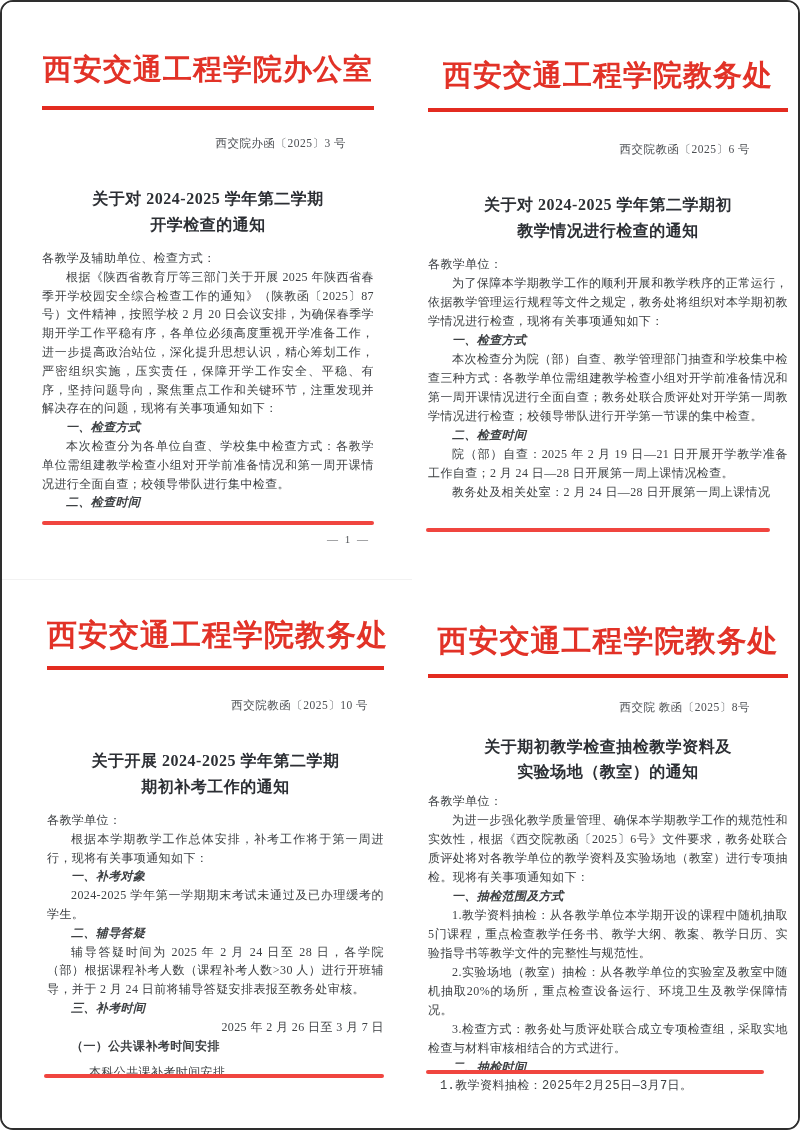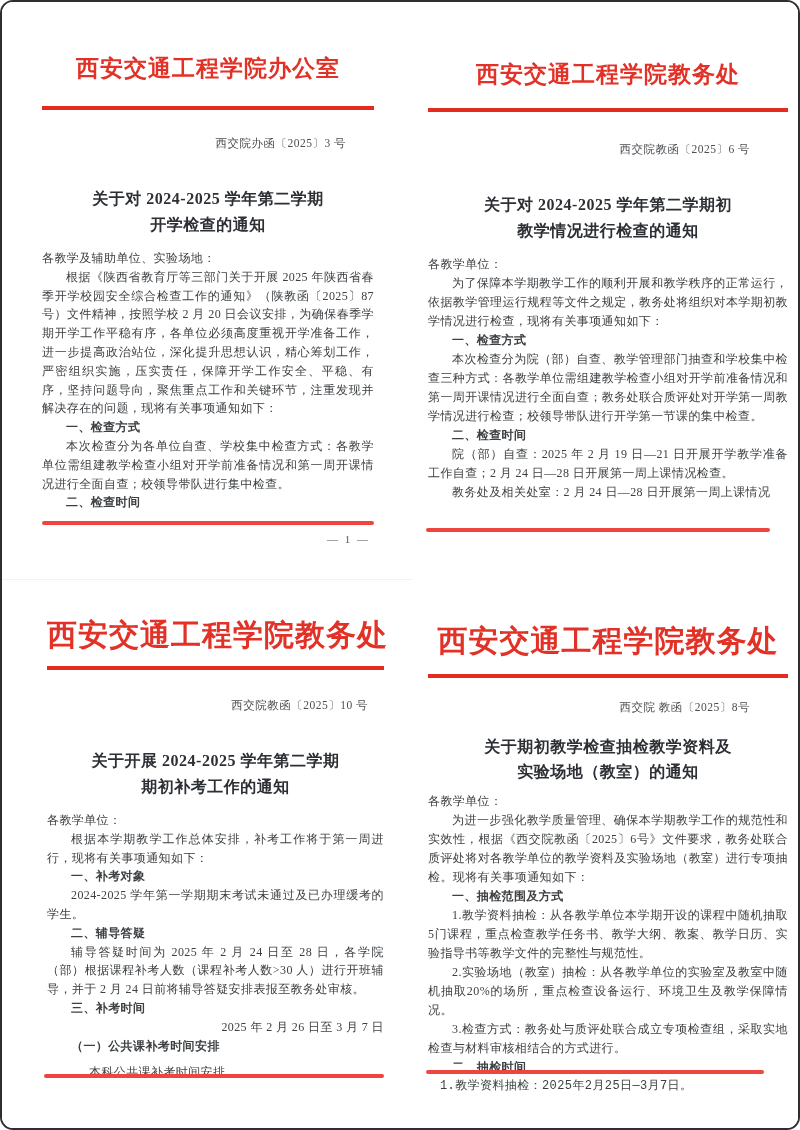--- a/index.html
+++ b/index.html
@@ -17,21 +17,21 @@
     width:100%; height:100%;
   }
   .page { position:relative; background:#fff; overflow:hidden; }
   .p1 { padding:46px 38px 0 40px; border-bottom:1px solid #f2f2f2; }
   .p2 { padding:52px 14px 0 16px; }
   .p3 { padding:34px 28px 0 45px; }
   .p4 { padding:40px 14px 0 16px; }
 
   .masthead {
     text-align:center; font-weight:bold;
-    font-size:23px; line-height:42px; letter-spacing:1px;
+    font-size:29px; line-height:42px; letter-spacing:1px;
     color:#e23227; white-space:nowrap;
   }
   .p3 .masthead, .p4 .masthead { font-size:30px; }
   .rule { height:4px; background:#e32b20; margin-top:16px; }
   .p2 .rule { margin-top:12px; }
   .p3 .rule { margin-top:10px; }
   .p4 .rule { margin-top:12px; }
 
   .docno {
     text-align:right; font-size:11.5px; color:#4b4e52;
@@ -49,21 +49,21 @@
   }
   .p4 .title { margin-top:19px; line-height:25px; }
 
   .bodytext { margin-top:11px; font-size:12px; line-height:18.8px; letter-spacing:0.4px; }
   .p2 .bodytext, .p4 .bodytext { font-size:12px; line-height:19px; }
   .p4 .bodytext { margin-top:8px; }
 
   .bodytext p { color:#3d4043; }
   .pt-salutation { text-indent:0; }
   .pt-body { text-indent:2em; text-align:justify; }
-  .pt-heading { text-indent:2em; font-weight:bold; color:#2f3236; }
+  .pt-heading { text-indent:2em; font-weight:bold; color:#2f3236;font-style:italic; }
   .pt-date { text-indent:2em;text-align:right; }
   .pt-subheading { text-indent:2em; font-weight:bold; color:#33363a; }
   .pt-caption { text-indent:3.5em; color:#4a4d52; margin-top:8px; }
   .pt-item { text-indent:1em;font-family:Liberation Mono, monospace; }
 
   .endrule { position:absolute; height:4px; background:#f0453f; border-radius:2px; }
   .p1 .endrule { left:40px; right:38px; bottom:54px; }
   .p2 .endrule { left:14px; right:32px; bottom:48px; }
   .p3 .endrule { left:42px; right:28px; bottom:54px; }
   .p4 .endrule { left:14px; right:38px; bottom:58px; }
@@ -78,21 +78,21 @@
 
 <div class="canvas">
   <div class="grid">
 
     <article class="page p1">
       <h1 class="masthead">西安交通工程学院办公室</h1>
       <div class="rule"></div>
       <div class="docno">西交院办函〔2025〕3 号</div>
       <h2 class="title"><span>关于对 2024-2025 学年第二学期</span><br><span>开学检查的通知</span></h2>
       <div class="bodytext">
-          <p class="pt-salutation">各教学及辅助单位、实验场地：</p>
+          <p class="pt-salutation">各教学及辅助单位、检查方式：</p>
           <p class="pt-body">根据《陕西省教育厅等三部门关于开展 2025 年陕西省春季开学校园安全综合检查工作的通知》（陕教函〔2025〕87 号）文件精神，按照学校 2 月 20 日会议安排，为确保春季学期开学工作平稳有序，各单位必须高度重视开学准备工作，进一步提高政治站位，深化提升思想认识，精心筹划工作，严密组织实施，压实责任，保障开学工作安全、平稳、有序，坚持问题导向，聚焦重点工作和关键环节，注重发现并解决存在的问题，现将有关事项通知如下：</p>
           <p class="pt-heading">一、检查方式</p>
           <p class="pt-body">本次检查分为各单位自查、学校集中检查方式：各教学单位需组建教学检查小组对开学前准备情况和第一周开课情况进行全面自查；校领导带队进行集中检查。</p>
           <p class="pt-heading">二、检查时间</p>
         </div>
       <div class="endrule"></div>
       <div class="pageno">— 1 —</div>
     </article>
 
     <article class="page p2">

